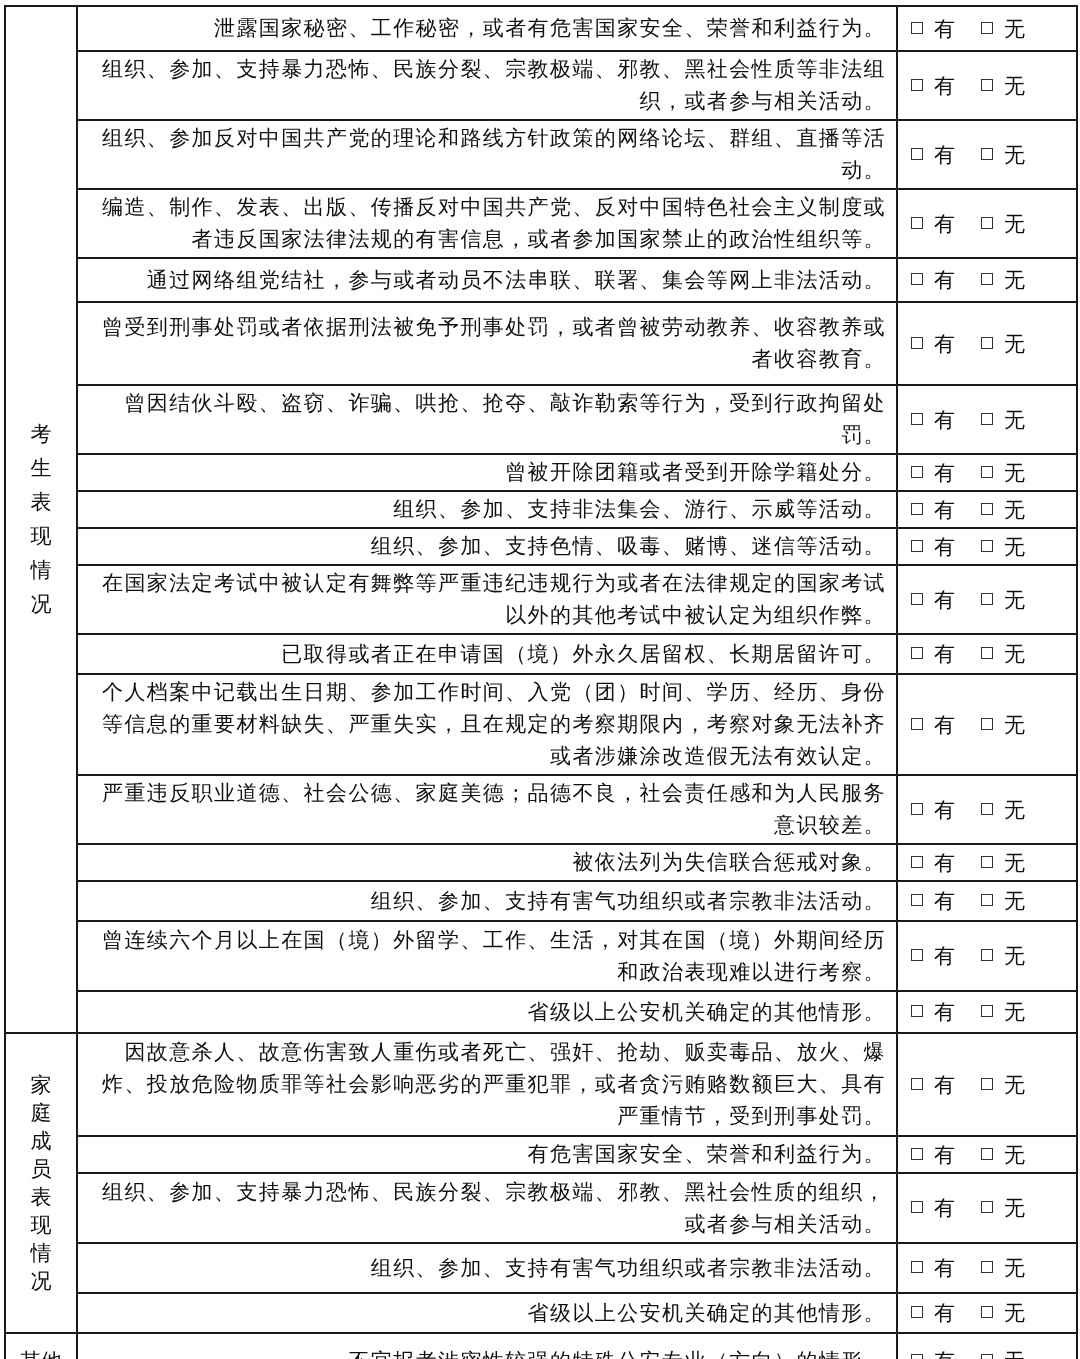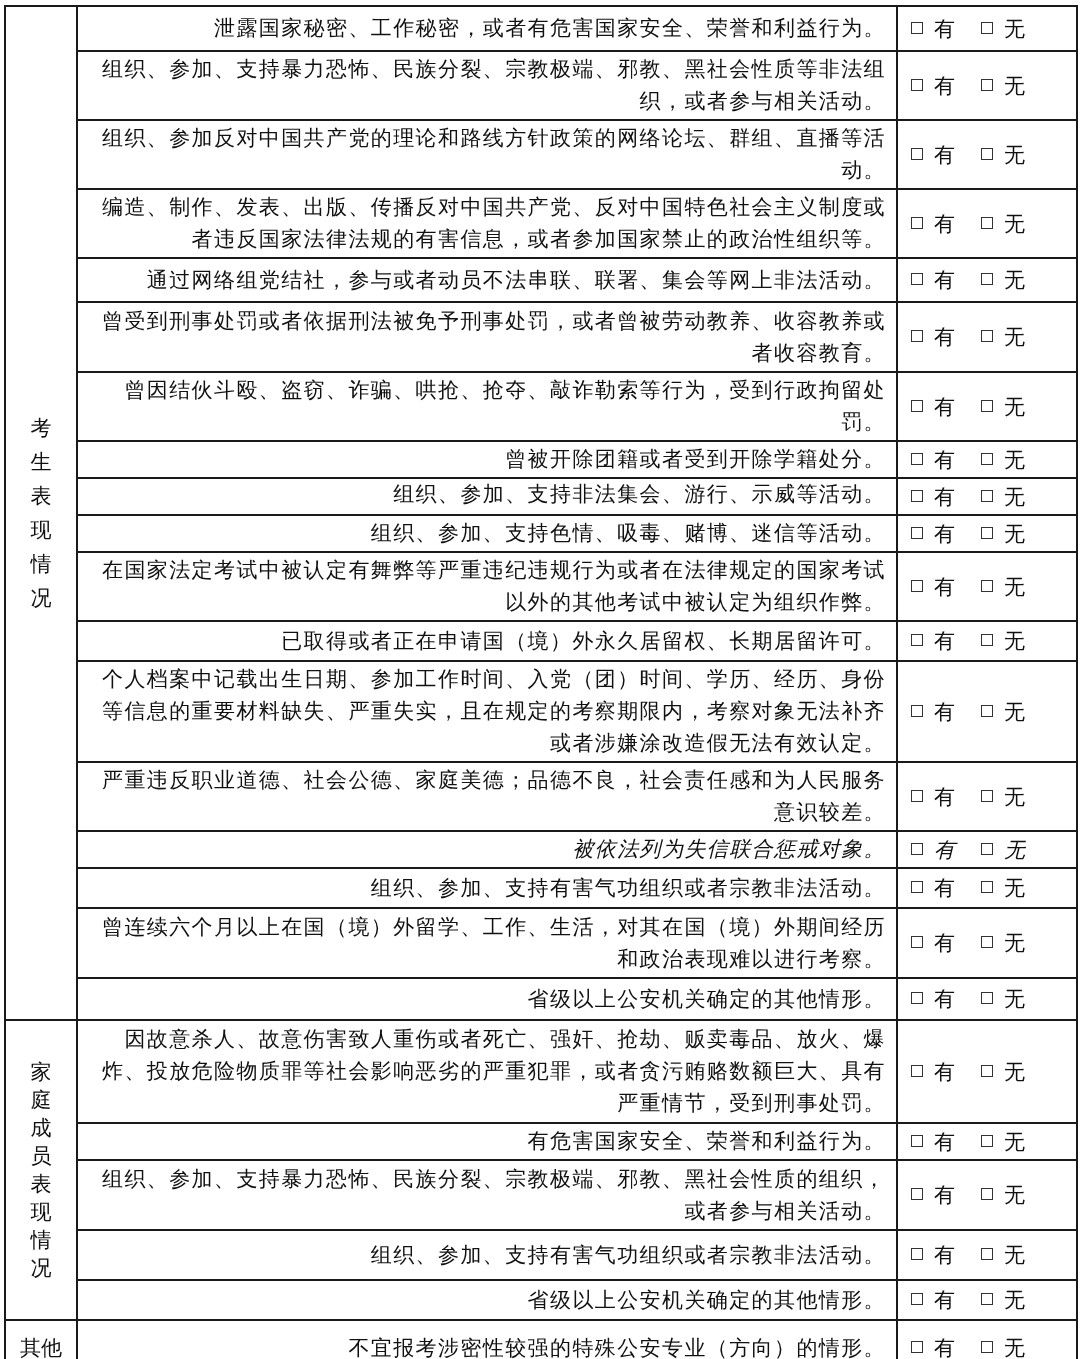--- a/index.html
+++ b/index.html
@@ -55,42 +55,42 @@
     </td>
   </tr>
 
   <tr style="height: 44px;">
     <td class="desc">通过网络组党结社，参与或者动员不法串联、联署、集会等网上非法活动。</td>
     <td class="opts">
       <label class="opt"><span class="box"></span><span>有</span></label><label class="opt"><span class="box"></span><span>无</span></label>
     </td>
   </tr>
 
-  <tr style="height: 70px;">
+  <tr style="height: 83px;">
     <td class="desc">曾受到刑事处罚或者依据刑法被免予刑事处罚，或者曾被劳动教养、收容教养或者收容教育。</td>
     <td class="opts">
       <label class="opt"><span class="box"></span><span>有</span></label><label class="opt"><span class="box"></span><span>无</span></label>
     </td>
   </tr>
 
   <tr style="height: 66px;">
     <td class="desc">曾因结伙斗殴、盗窃、诈骗、哄抢、抢夺、敲诈勒索等行为，受到行政拘留处罚。</td>
     <td class="opts">
       <label class="opt"><span class="box"></span><span>有</span></label><label class="opt"><span class="box"></span><span>无</span></label>
     </td>
   </tr>
 
   <tr style="height: 36px;">
     <td class="desc">曾被开除团籍或者受到开除学籍处分。</td>
     <td class="opts">
       <label class="opt"><span class="box"></span><span>有</span></label><label class="opt"><span class="box"></span><span>无</span></label>
     </td>
   </tr>
 
-  <tr style="height: 36px; font-family: Liberation Mono, monospace;">
+  <tr style="height: 36px;">
     <td class="desc">组织、参加、支持非法集会、游行、示威等活动。</td>
     <td class="opts">
       <label class="opt"><span class="box"></span><span>有</span></label><label class="opt"><span class="box"></span><span>无</span></label>
     </td>
   </tr>
 
   <tr style="height: 37px;">
     <td class="desc">组织、参加、支持色情、吸毒、赌博、迷信等活动。</td>
     <td class="opts">
       <label class="opt"><span class="box"></span><span>有</span></label><label class="opt"><span class="box"></span><span>无</span></label>
@@ -118,21 +118,21 @@
     </td>
   </tr>
 
   <tr style="height: 67px; padding-left: 48px;">
     <td class="desc">严重违反职业道德、社会公德、家庭美德；品德不良，社会责任感和为人民服务意识较差。</td>
     <td class="opts">
       <label class="opt"><span class="box"></span><span>有</span></label><label class="opt"><span class="box"></span><span>无</span></label>
     </td>
   </tr>
 
-  <tr style="height: 28px; font-style: italic;">
+  <tr style="height: 28px;">
     <td class="desc">被依法列为失信联合惩戒对象。</td>
     <td class="opts">
       <label class="opt"><span class="box"></span><span>有</span></label><label class="opt"><span class="box"></span><span>无</span></label>
     </td>
   </tr>
 
   <tr style="height: 40px;">
     <td class="desc">组织、参加、支持有害气功组织或者宗教非法活动。</td>
     <td class="opts">
       <label class="opt"><span class="box"></span><span>有</span></label><label class="opt"><span class="box"></span><span>无</span></label>

